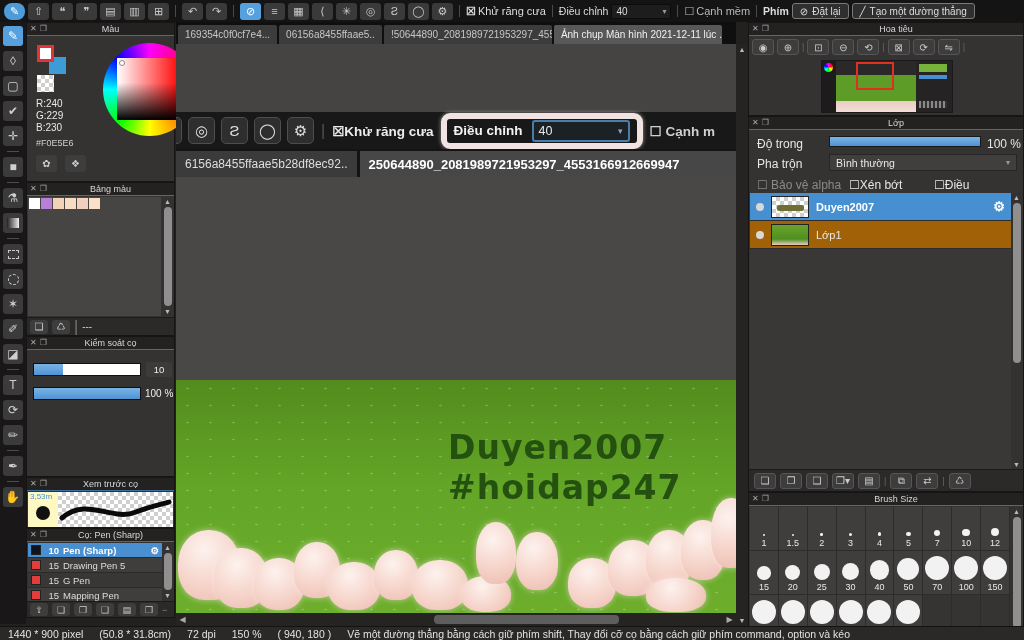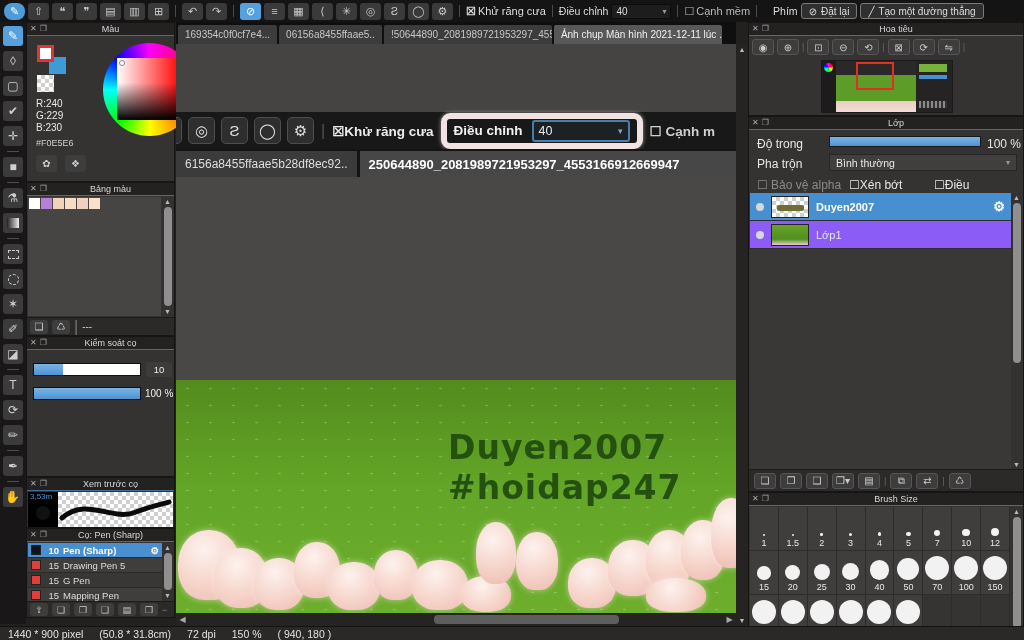--- a/index.html
+++ b/index.html
@@ -62,21 +62,21 @@
   .sarrow { position:absolute; left:0; width:11px; height:9px; font-size:7px; color:#bbb; text-align:center; line-height:9px; }
   #pal-foot, .pfoot { position:absolute; left:0; right:0; bottom:0; height:18px; background:#2c2929; display:flex; align-items:center; gap:4px; padding:0 3px; border-top:1px solid #1c1a1a; }
 
   #p-brushctl { top:336px; height:141px; }
   .slider-track { position:absolute; height:13px; background:#fff; border:1px solid #101010; }
   .slider-fill { height:100%; background:linear-gradient(180deg,#7ab4e4,#4f93d4); }
   .valbox { position:absolute; width:26px; height:15px; background:#3d3a3a; border-radius:2px; font-size:9.5px; color:#eee; display:flex; align-items:center; justify-content:center; }
   .vallabel { position:absolute; font-size:10px; color:#eee; }
 
   #p-preview { top:477px; height:51px; }
-  #pv-left { position:absolute; left:1px; top:14px; width:30px; height:35px; background:#000000; }
+  #pv-left { position:absolute; left:1px; top:14px; width:30px; height:35px; background:#fef9c3; }
   #pv-size { position:absolute; left:2px; top:0; font-size:8px; color:#4f93d4; }
   #pv-dot { position:absolute; left:8px; top:14px; width:14px; height:14px; border-radius:50%; background:#111; }
   #pv-stroke { position:absolute; left:31px; top:14px; right:1px; height:35px; }
 
   #p-brushes { top:528px; height:90px; }
   .brow { height:15px; display:flex; align-items:center; gap:4px; font-size:9.5px; padding:0 3px; color:#ddd; background:#393636; border-bottom:1px solid #2b2929; }
   .brow.alt { background:#403d3d; }
   .brow.sel { background:#4a8fd0; color:#fff; font-weight:bold; }
   .bswatch { width:10px; height:10px; border:1px solid #222; flex:0 0 auto; }
   .bsize { width:14px; text-align:right; flex:0 0 auto; }
@@ -108,21 +108,21 @@
 
   
   .rpanel { position:absolute; left:748px; width:276px; background:#353232; border:1px solid #161414; }
   #p-nav { top:22px; height:94px; }
   #nav-tools { position:absolute; left:3px; top:16px; display:flex; gap:3px; align-items:center; }
   #nav-thumb { position:absolute; left:72px; top:37px; width:132px; height:53px; background:#2d2a2a; border:1px solid #1a1a1a; }
   #p-layers { top:116px; height:376px; }
   .lrow-label { position:absolute; font-size:12px; color:#e6e6e6; }
   #blend-dd { position:absolute; left:80px; top:37px; width:188px; height:17px; background:#413e3e; border:1px solid #272525; display:flex; align-items:center; justify-content:space-between; padding:0 6px; font-size:10.5px; color:#e8e8e8; }
   #layer-list { position:absolute; left:1px; top:76px; right:12px; height:276px; background:#3a3737; }
-  .lay { height:28px; display:flex; align-items:center; gap:7px; padding:0 6px; background:#8b5cf6; border-bottom:1px solid #2e2c2c; color:#e8e8e8; font-size:11px; }
+  .lay { height:28px; display:flex; align-items:center; gap:7px; padding:0 6px; background:#a16207; border-bottom:1px solid #2e2c2c; color:#e8e8e8; font-size:11px; }
   .lay.sel { background:#4690d2; color:#fff; font-weight:bold; }
   .eye { width:8px; height:8px; border-radius:50%; background:#d8d8d8; flex:0 0 auto; }
   .lthumb { width:38px; height:22px; border:1px solid #222; flex:0 0 auto; position:relative; overflow:hidden; }
   .ptool-bar { position:absolute; left:0; right:0; bottom:0; height:22px; background:#2c2929; border-top:1px solid #1c1a1a; display:flex; align-items:center; gap:4px; padding:0 5px; }
   .mini-btn2 { width:22px; height:16px; background:#3d3d3d; border:1px solid #555; border-radius:3px; display:flex; align-items:center; justify-content:center; font-size:10px; color:#ccc; flex:0 0 auto; }
   #p-brushsize { top:492px; height:148px; }
   #bs-grid { position:absolute; left:1px; top:14px; right:13px; bottom:1px; display:grid; grid-template-columns:repeat(9,1fr); grid-auto-rows:44px; }
   .bs-cell { background:#403d3d; border-right:1px solid #2d2b2b; border-bottom:1px solid #2d2b2b; display:flex; flex-direction:column; align-items:center; justify-content:flex-end; padding-bottom:2px; gap:2px; }
   .bs-cell.empty { background:#363333; }
   .bs-dot { border-radius:50%; background:#f2f2f2; }
@@ -169,21 +169,21 @@
   <span id="adjust-dd">
       <span>40</span>
       <span style="color:#999;font-size:8px;">▾</span>
     </span>
   <span class="tsep-v"></span>
   <span class="chk dim">
       <span>☐</span>
       <span>Cạnh mềm</span>
     </span>
   <span class="tsep-v"></span>
-  <span class="tlabel" style="font-weight:normal;margin-left:10px;">Phím</span>
+  <span class="tlabel" style="font-weight:bold;">Phím</span>
   <span class="pill">
       <span>⊘</span>
       <span>Đặt lại</span>
     </span>
   <span class="pill">
       <span>╱</span>
       <span>Tạo một đường thẳng</span>
     </span>
 </div>
 
@@ -616,13 +616,14 @@
     <span class="sarrow" style="bottom:0;">▼</span>
   </div>
 </div>
 
 <div id="status">
   <span>1440 * 900 pixel</span>
   <span>(50.8 * 31.8cm)</span>
   <span>72 dpi</span>
   <span>150 %</span>
   <span>( 940, 180 )</span>
+  <span>Vẽ một đường thẳng bằng cách giữ phím shift, Thay đổi cỡ cọ bằng cách giữ phím command, option và kéo</span>
 </div>
 
 </body></html>

